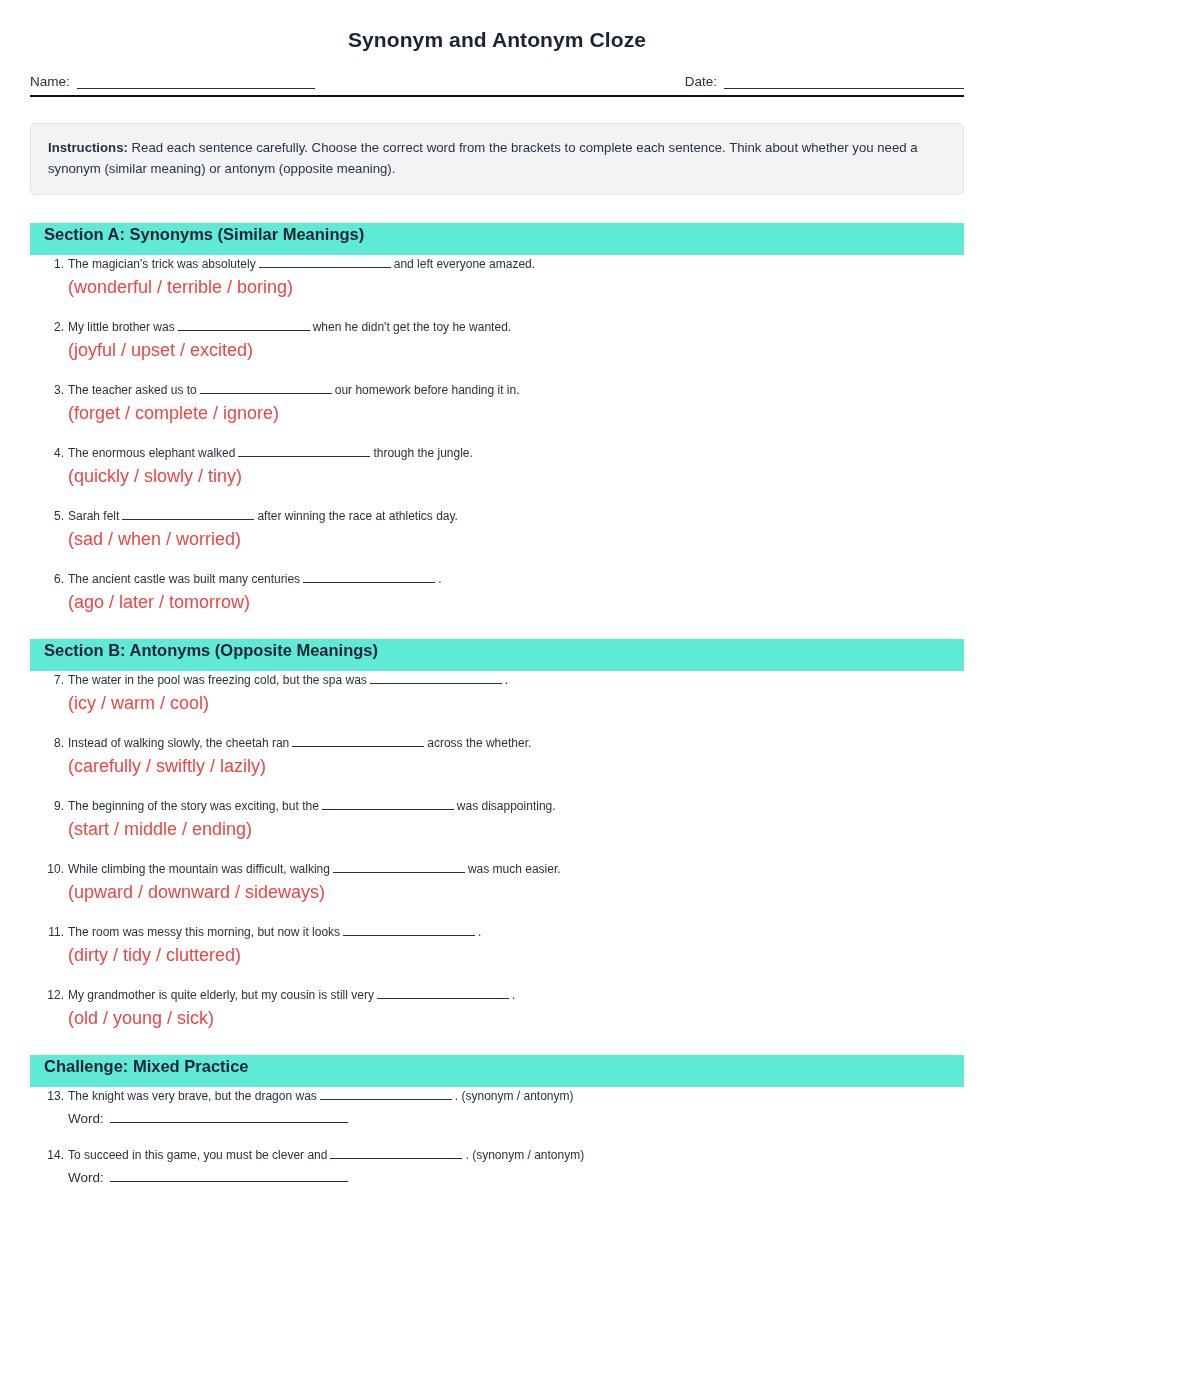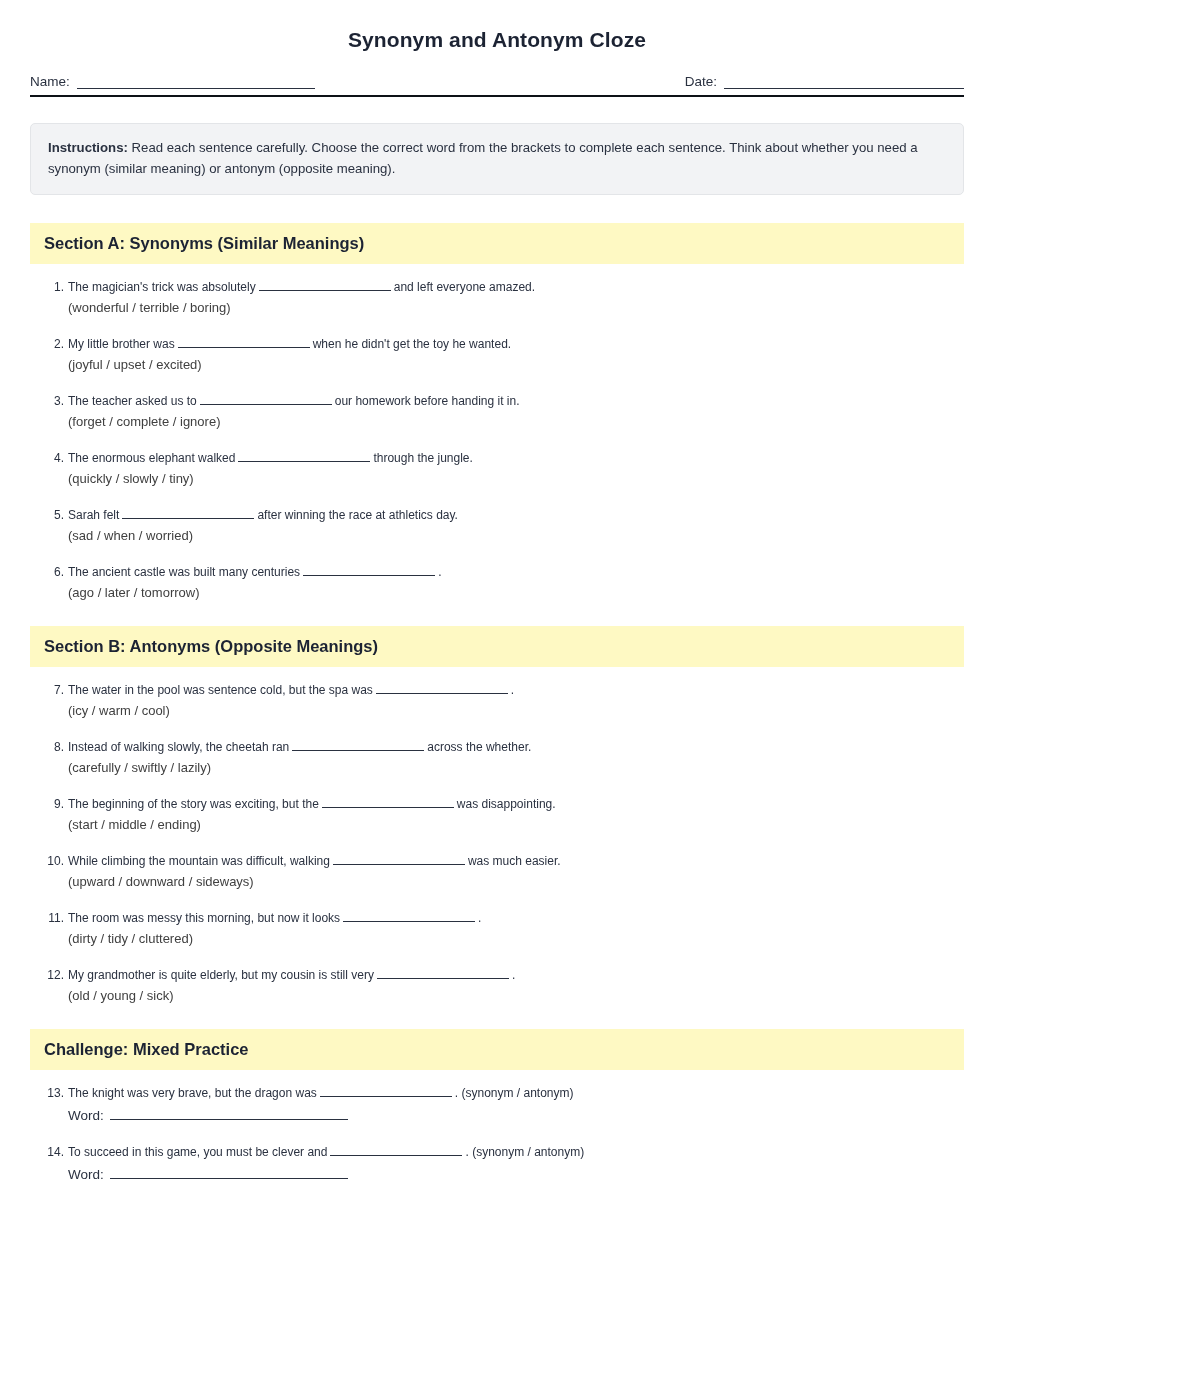--- a/index.html
+++ b/index.html
@@ -72,23 +72,22 @@
   .instructions-text {
     font-size: 13.2px;
     line-height: 1.62;
     color: #2a3140;
   }
   .instructions-text b { font-weight: bold; }
 
   
   .section { margin-bottom: 8px; }
   .section-header {
-    background: #fef9c3;
-    padding: 11px 14px 11px 14px;
-    margin-bottom: 14px;
+    background: #5eead4;
+    padding: 2px 14px 11px 14px;
   }
   .section-header-title {
     font-size: 16.5px;
     font-weight: bold;
     color: #1c2333;
   }
 
   
   .question-list {
     padding: 0 0 0 12px;
@@ -112,22 +111,22 @@
   }
   .blank {
     display: inline-block;
     border-bottom: 1px solid #2a3140;
     width: 132px;
     height: 13px;
     margin: 0 3px;
     vertical-align: baseline;
   }
   .options-line {
-    font-size: 13px;
-    color: #404040;
+    font-size: 18px;
+    color: #ef4444;
     margin-top: 4px;
     padding-left: 26px;
   }
   .word-line {
     font-size: 13.5px;
     color: #2a3140;
     margin-top: 5px;
     padding-left: 26px;
     white-space: nowrap;
   }
@@ -218,21 +217,21 @@
   </div>
 
   <div class="section">
     <div class="section-header">
       <span class="section-header-title">Section B: Antonyms (Opposite Meanings)</span>
     </div>
     <div class="question-list">
 
       <div class="question-item">
         <div class="question-line">
-          <span class="q-num">7.</span><span>The water in the pool was sentence cold, but the spa was</span><span class="blank"></span><span>.</span>
+          <span class="q-num">7.</span><span>The water in the pool was freezing cold, but the spa was</span><span class="blank"></span><span>.</span>
         </div>
         <div class="options-line">(icy / warm / cool)</div>
       </div>
 
       <div class="question-item">
         <div class="question-line">
           <span class="q-num">8.</span><span>Instead of walking slowly, the cheetah ran</span><span class="blank"></span><span>across the whether.</span>
         </div>
         <div class="options-line">(carefully / swiftly / lazily)</div>
       </div>

